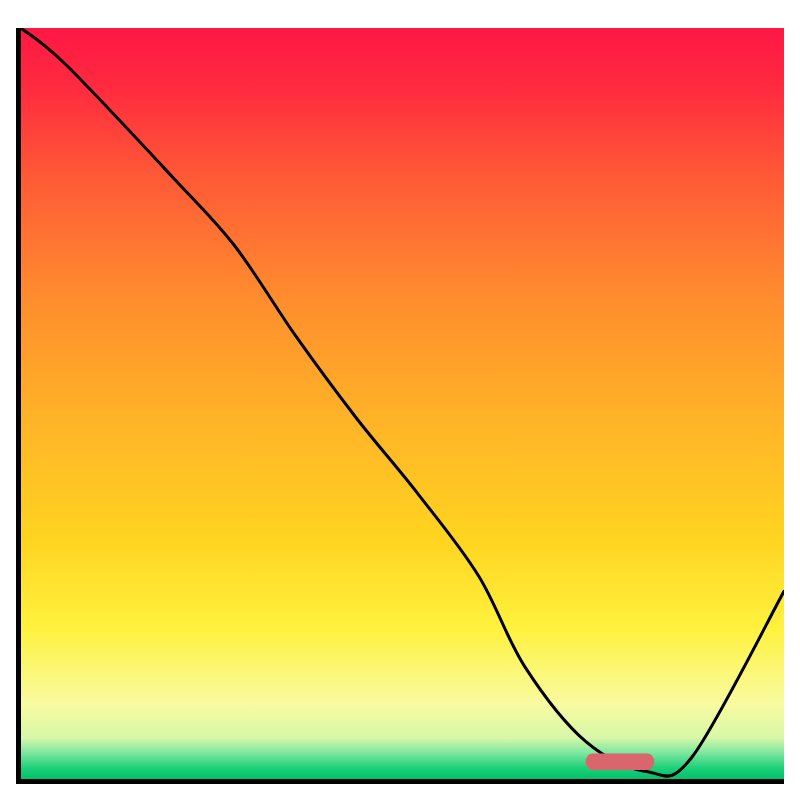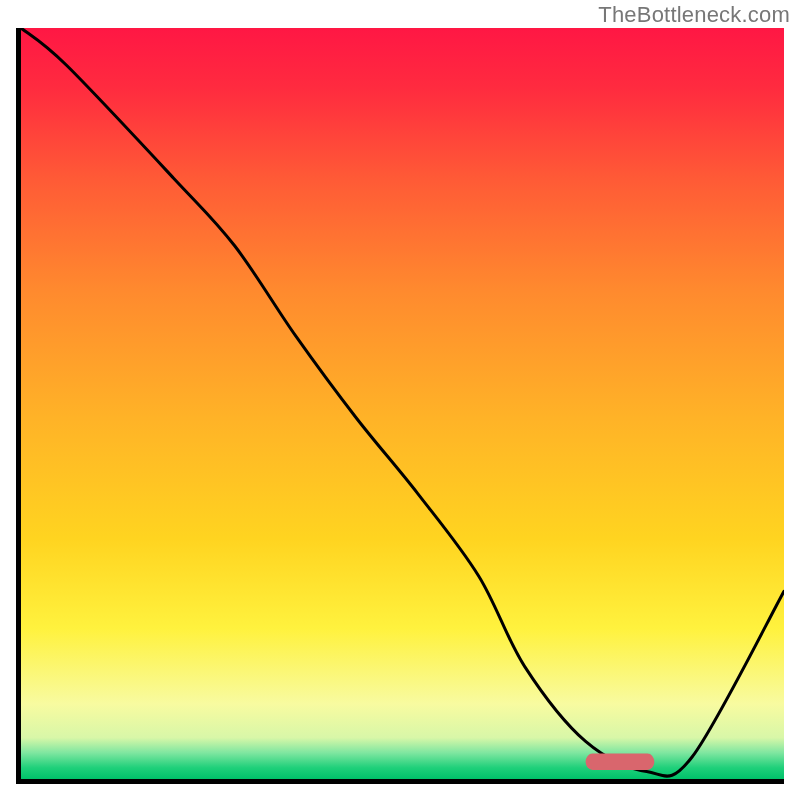--- a/index.html
+++ b/index.html
@@ -47,21 +47,20 @@
     top: 0;
     width: 100%;
     height: 100%;
   }
 </style>
 </head>
 <body>
 
 <div class="container">
 
-  <div class="watermark">TheBottleneck.com</div>
 
   <div class="plot-frame">
     <div class="plot-inner">
       <svg class="curve" viewBox="0 0 100 100" preserveAspectRatio="none">
         <defs>
           <linearGradient id="bg-grad" x1="0" y1="0" x2="0" y2="1">
           <stop offset="0%" stop-color="#ff1744"></stop>
               <stop offset="8%" stop-color="#ff2b3f"></stop>
               <stop offset="20%" stop-color="#ff5a36"></stop>
               <stop offset="35%" stop-color="#ff8a2e"></stop>

